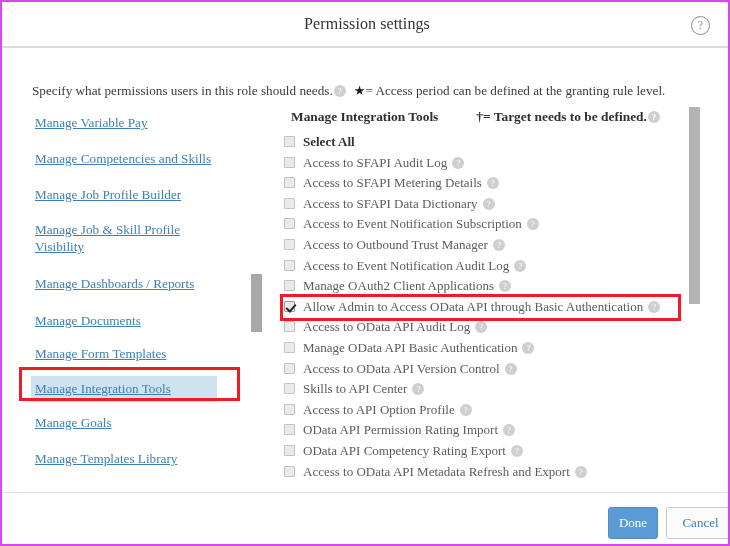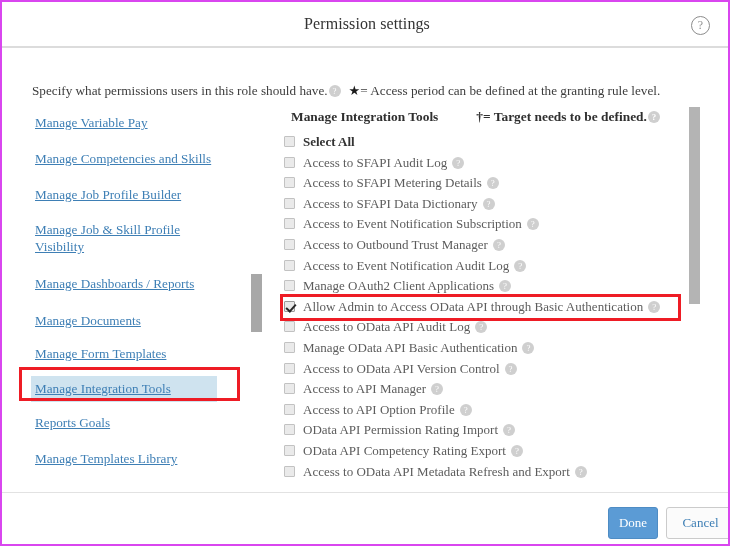--- a/index.html
+++ b/index.html
@@ -236,33 +236,33 @@
 <body>
 
 <div id="dialog">
 
   <div id="header">
     <div id="dialog-title">Permission settings</div>
     <div id="help-icon">?</div>
   </div>
 
   <div id="instructions">
-    <span>Specify what permissions users in this role should have.</span><span class="inline-help">?</span><span class="gap"></span><span class="star">★</span><span>= Access period can be defined at the granting rule level.</span>
+    <span>Specify what permissions users in this role should needs.</span><span class="inline-help">?</span><span class="gap"></span><span class="star">★</span><span>= Access period can be defined at the granting rule level.</span>
   </div>
 
   <div id="category-panel">
       <div class="cat-link" style="top: 8px;">Manage Variable Pay</div>
       <div class="cat-link" style="top: 44px;">Manage Competencies and Skills</div>
       <div class="cat-link" style="top: 80px;">Manage Job Profile Builder</div>
       <div class="cat-link wrap" style="top: 115px;">Manage Job &amp; Skill Profile Visibility</div>
       <div class="cat-link" style="top: 169px;">Manage Dashboards / Reports</div>
       <div class="cat-link" style="top: 206px;">Manage Documents</div>
       <div class="cat-link" style="top: 239px;">Manage Form Templates</div>
       <div class="cat-link selected" style="top: 270px;">Manage Integration Tools</div>
-      <div class="cat-link" style="top: 308px;">Reports Goals</div>
+      <div class="cat-link" style="top: 308px;">Manage Goals</div>
       <div class="cat-link" style="top: 344px;">Manage Templates Library</div>
     </div>
 
   <div id="left-scroll-track"></div>
   <div id="left-scroll-thumb"></div>
 
   <div id="perm-header">
     <span>Manage Integration Tools</span><span class="dagger-note">†= Target needs to be defined.</span><span class="inline-help">?</span>
   </div>
 
@@ -272,21 +272,21 @@
       <div class="perm-row"><span class="cb"></span><span class="perm-label">Access to SFAPI Metering Details</span><span class="inline-help" style="margin-left: 5px;">?</span></div>
       <div class="perm-row"><span class="cb"></span><span class="perm-label">Access to SFAPI Data Dictionary</span><span class="inline-help" style="margin-left: 5px;">?</span></div>
       <div class="perm-row"><span class="cb"></span><span class="perm-label">Access to Event Notification Subscription</span><span class="inline-help" style="margin-left: 5px;">?</span></div>
       <div class="perm-row"><span class="cb"></span><span class="perm-label">Access to Outbound Trust Manager</span><span class="inline-help" style="margin-left: 5px;">?</span></div>
       <div class="perm-row"><span class="cb"></span><span class="perm-label">Access to Event Notification Audit Log</span><span class="inline-help" style="margin-left: 5px;">?</span></div>
       <div class="perm-row"><span class="cb"></span><span class="perm-label">Manage OAuth2 Client Applications</span><span class="inline-help" style="margin-left: 5px;">?</span></div>
       <div class="perm-row"><span class="cb checked"></span><span class="perm-label">Allow Admin to Access OData API through Basic Authentication</span><span class="inline-help" style="margin-left: 5px;">?</span></div>
       <div class="perm-row"><span class="cb"></span><span class="perm-label">Access to OData API Audit Log</span><span class="inline-help" style="margin-left: 5px;">?</span></div>
       <div class="perm-row"><span class="cb"></span><span class="perm-label">Manage OData API Basic Authentication</span><span class="inline-help" style="margin-left: 5px;">?</span></div>
       <div class="perm-row"><span class="cb"></span><span class="perm-label">Access to OData API Version Control</span><span class="inline-help" style="margin-left: 5px;">?</span></div>
-      <div class="perm-row"><span class="cb"></span><span class="perm-label">Access to API Manager</span><span class="inline-help" style="margin-left: 5px;">?</span></div>
+      <div class="perm-row"><span class="cb"></span><span class="perm-label">Skills to API Center</span><span class="inline-help" style="margin-left: 5px;">?</span></div>
       <div class="perm-row"><span class="cb"></span><span class="perm-label">Access to API Option Profile</span><span class="inline-help" style="margin-left: 5px;">?</span></div>
       <div class="perm-row"><span class="cb"></span><span class="perm-label">OData API Permission Rating Import</span><span class="inline-help" style="margin-left: 5px;">?</span></div>
       <div class="perm-row"><span class="cb"></span><span class="perm-label">OData API Competency Rating Export</span><span class="inline-help" style="margin-left: 5px;">?</span></div>
       <div class="perm-row"><span class="cb"></span><span class="perm-label">Access to OData API Metadata Refresh and Export</span><span class="inline-help" style="margin-left: 5px;">?</span></div>
     </div>
 
   <div id="list-fade"></div>
   <div id="right-scroll-thumb"></div>
 
   <div class="redbox" style="left:17px; top:365px; width:221px; height:34px;"></div>

